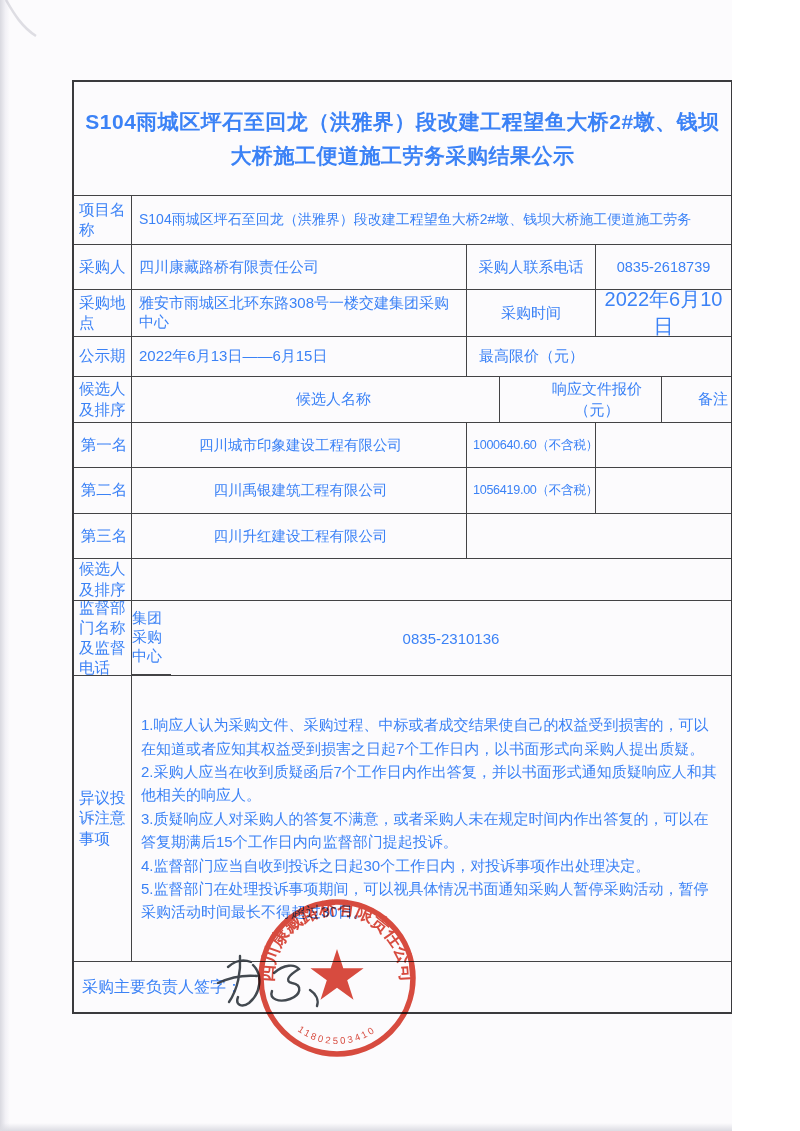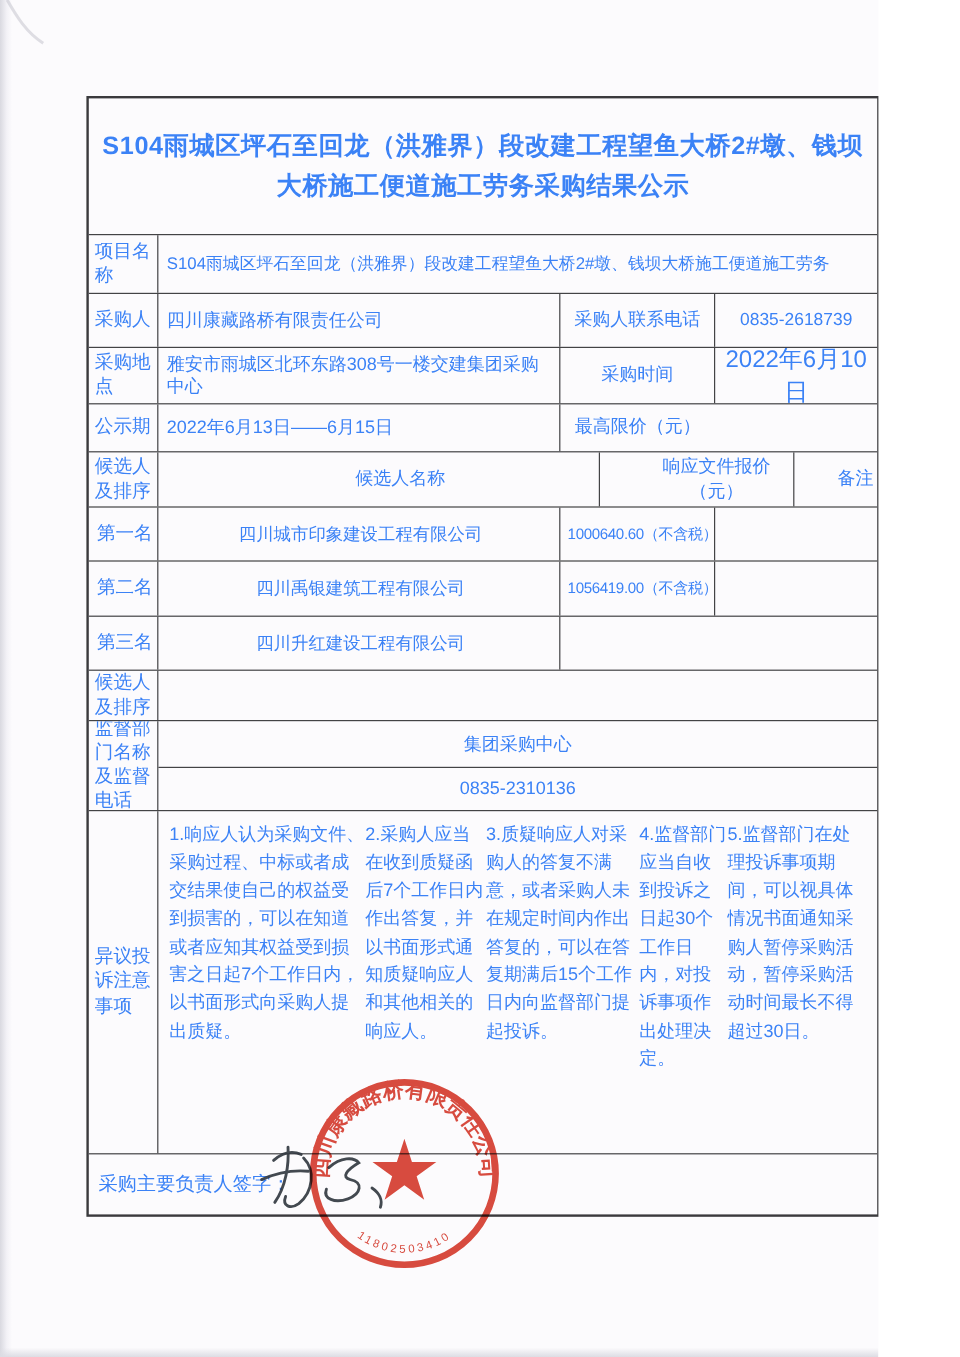--- a/index.html
+++ b/index.html
@@ -34,26 +34,26 @@
   .project-value{white-space:nowrap;font-size:14px;}
   .r-purchaser{height:45px;}
   .r-location{height:47px;}
   .r-publicity{height:40px;}
   .r-chead{height:46px;gap:33px;}
   .chead{font-size:15px;line-height:1.35;}
   .r-cand{height:45px;}
   .r-cand2{height:46px;}
   .r-other{height:42px;}
   .r-superv{height:75px;}
-  .sub-col{flex:1;display:flex;flex-direction:column;}
+  .sub-col{flex:1;display:flex;flex-direction:row;}
   .sub-row{border-bottom:1.6px solid #434345;box-sizing:border-box;display:flex;align-items:center;justify-content:center;font-size:15px;}
   .sub-row:last-child{border-bottom:none;flex:1;}
   .sub1{flex:0 0 39px;}
   .r-objection{height:286px;}
-  .obj-cell{flex:1;padding:8px 10px 8px 9px;font-size:15px;line-height:1.56;display:flex;flex-direction:row;justify-content:center;align-items:stretch;text-align:left;}
+  .obj-cell{flex:1;padding:8px 10px 8px 9px;font-size:15px;line-height:1.56;display:flex;flex-direction:column;justify-content:center;align-items:stretch;text-align:left;}
   .obj-line{margin:0;}
   .r-sign{height:50px;}
   .sign-cell{flex:1;padding-left:8px;font-size:16px;}
 
   .seal{position:absolute;left:252px;top:893px;mix-blend-mode:multiply;opacity:0.9;}
   .sig{position:absolute;left:200px;top:945px;opacity:0.92;}
 </style>
 </head>
 <body>
 

